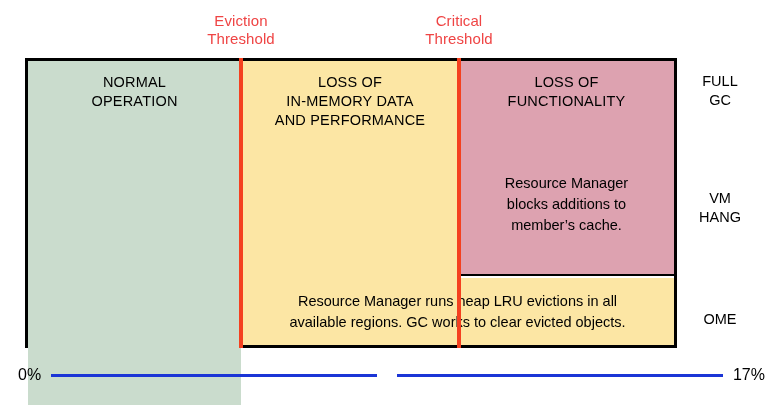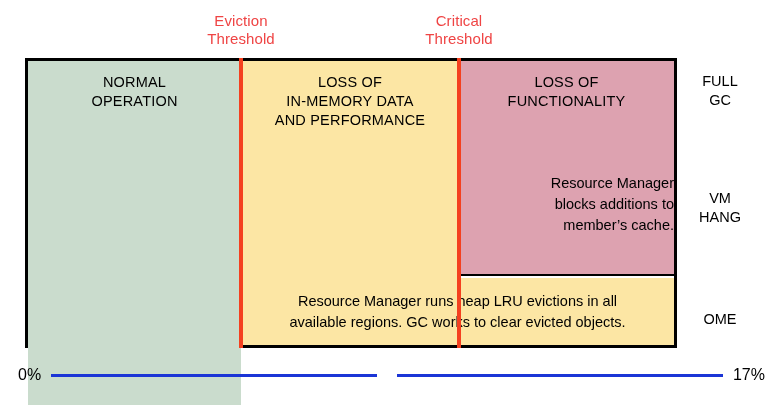--- a/index.html
+++ b/index.html
@@ -72,21 +72,21 @@
     text-align: center;
     font-size: 14.5px;
     line-height: 19px;
     white-space: pre-line;
     letter-spacing: 0.2px;
   }
 
   .zone-note {
     position: absolute;
     left: 0; right: 0;
-    text-align: right;
+    text-align: center;
     font-size: 14.5px;
     line-height: 21px;
     white-space: pre-line;
   }
   #note-blocks-additions { top: 112px; }
 
   
   #bottom-note {
     position: absolute;
     left: 213px;

